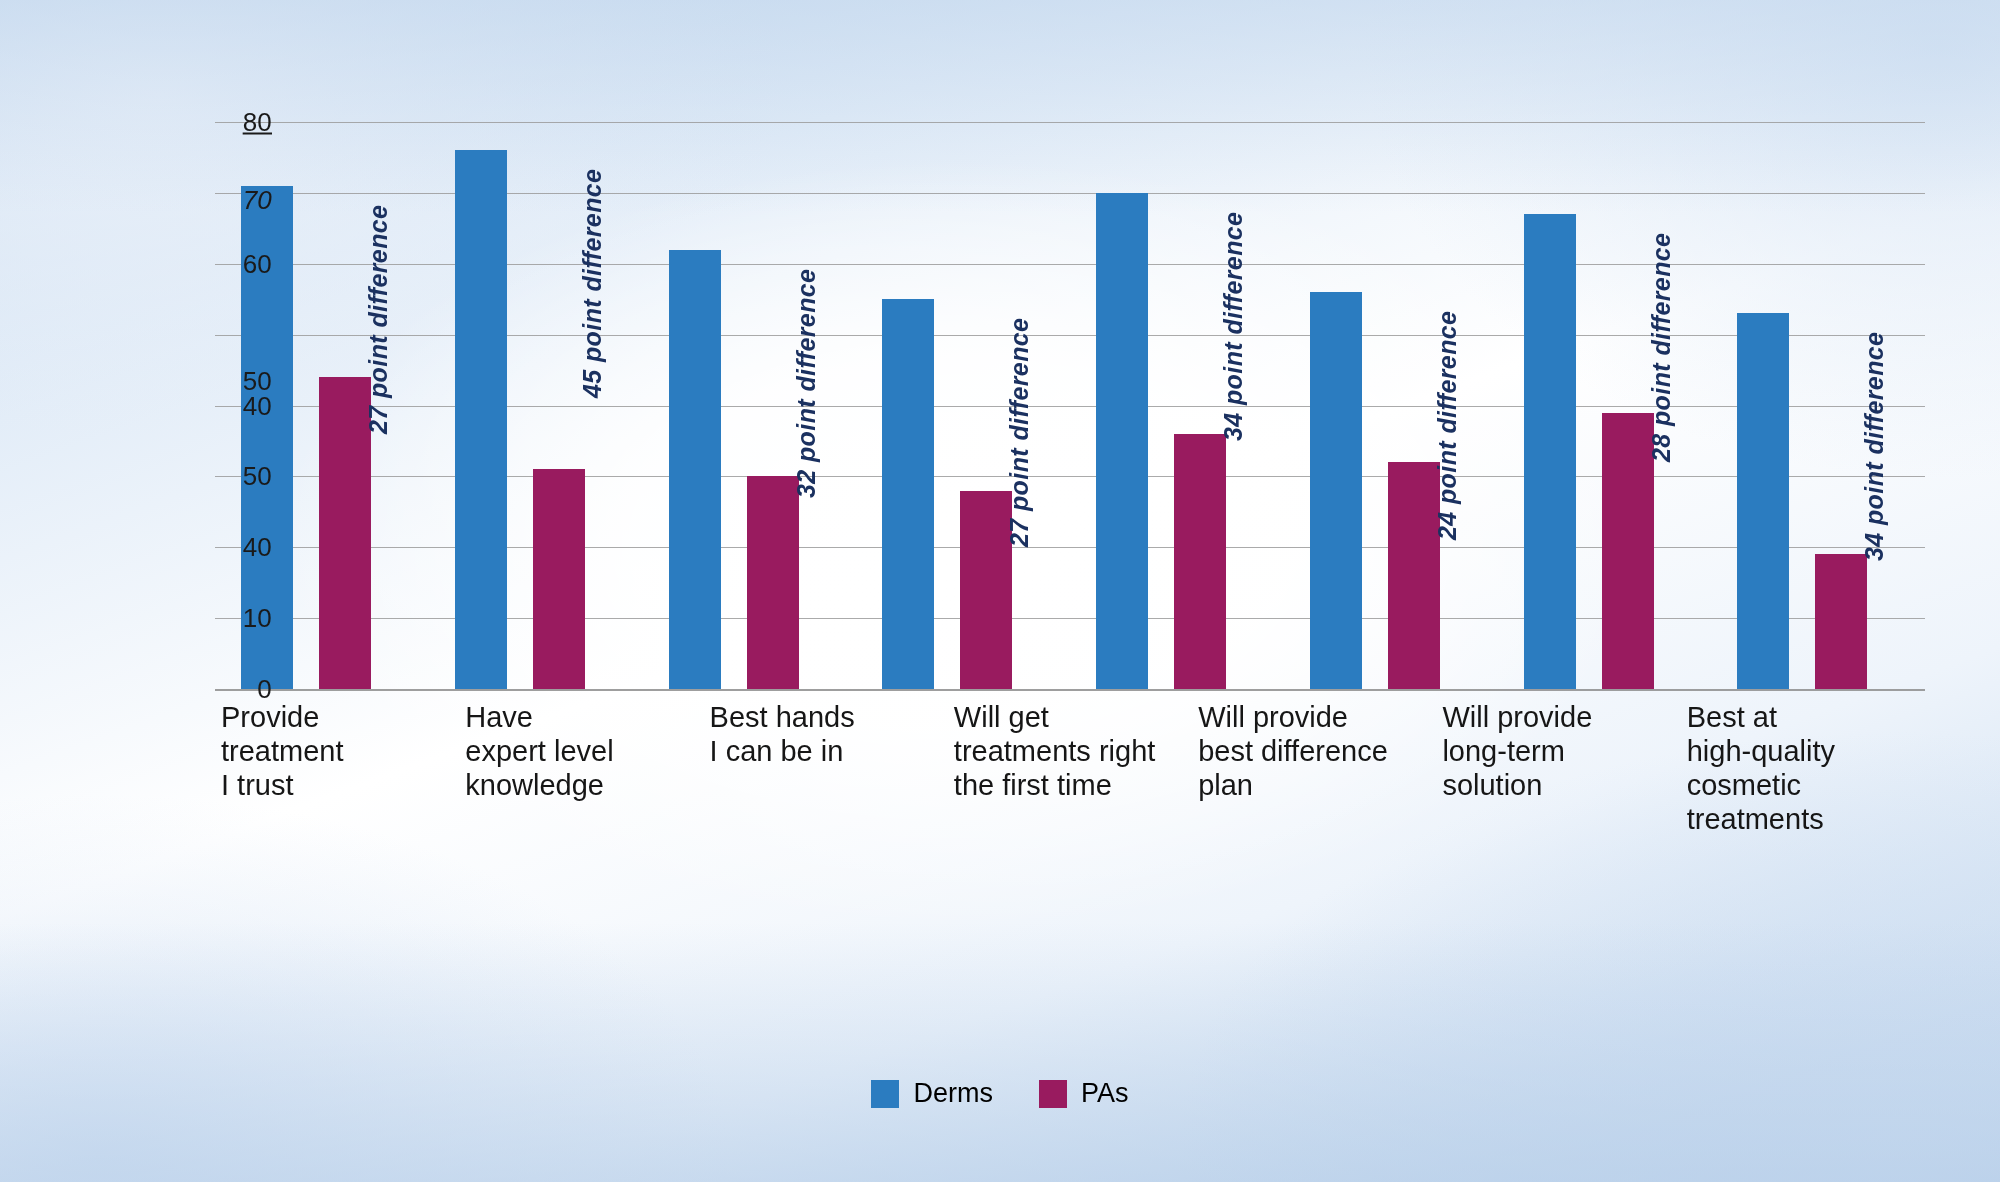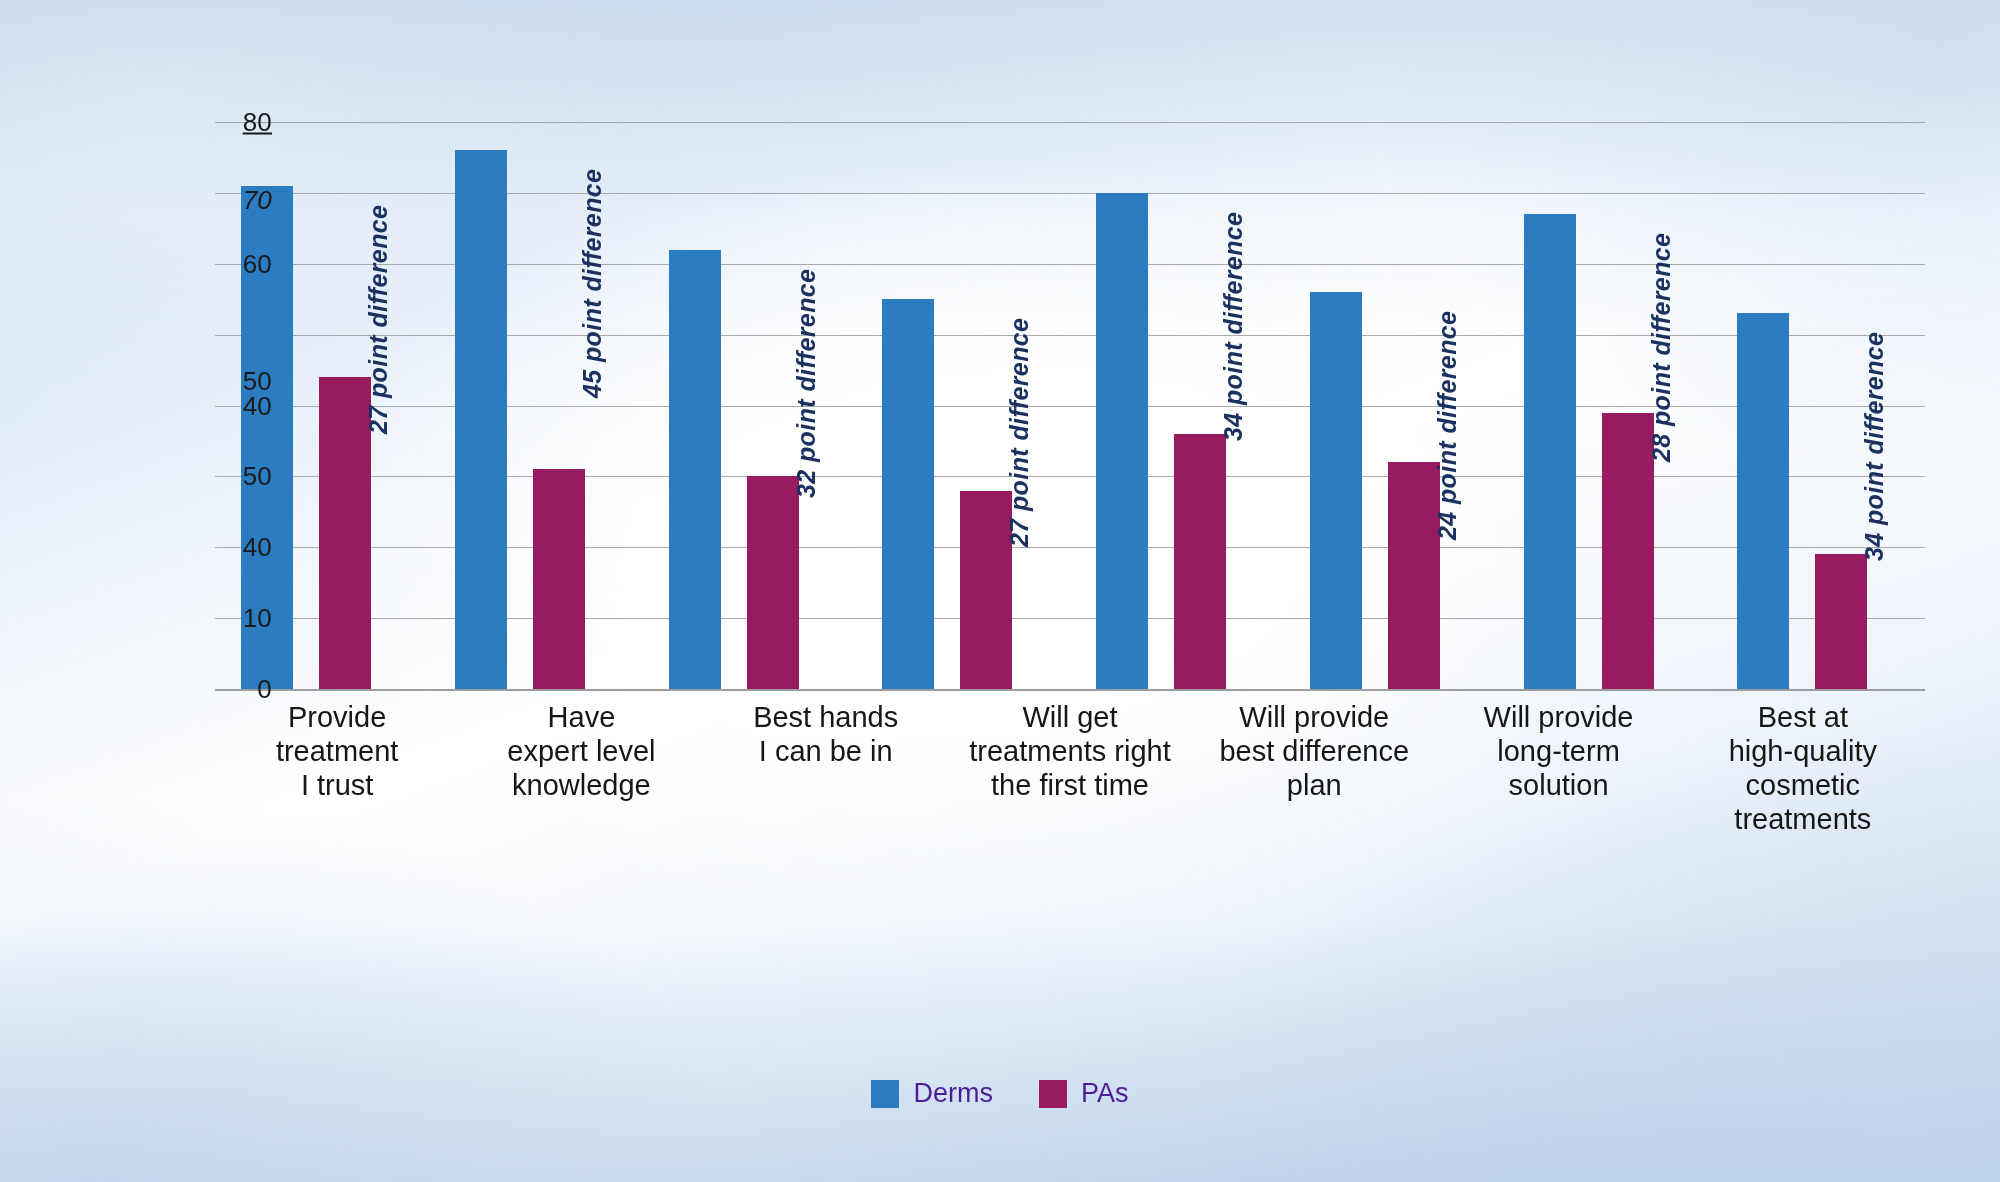--- a/index.html
+++ b/index.html
@@ -74,38 +74,38 @@
   }
 
   
   .cats{
     position:absolute;
     left:215px;top:700px;width:1710px;
     display:flex;
   }
   .cat{
     flex:1 1 0;
-    text-align:center;
+    text-align:left;
     font-size:29px;
     line-height:34px;
     color:#161616;
     padding:0 6px;
     font-family:"Liberation Sans", sans-serif;
   }
   .cat span{display:block;}
 
   
   .legend{
     position:absolute;
     left:0;right:0;top:1078px;
     display:flex;justify-content:center;align-items:center;gap:46px;
   }
   .legend-item{display:flex;align-items:center;gap:14px;}
   .swatch{width:28px;height:28px;display:block;}
-  .legend-label{font-size:27px;color:#4c1d95;font-family:"Liberation Sans", sans-serif;}
+  .legend-label{font-size:27px;color:#000000;font-family:"Liberation Sans", sans-serif;}
 </style>
 </head>
 <body>
 
 <div id="bg"></div>
 
 <div id="wrap">
 
   <div class="plot" id="plot">
     <div id="gridlines">

